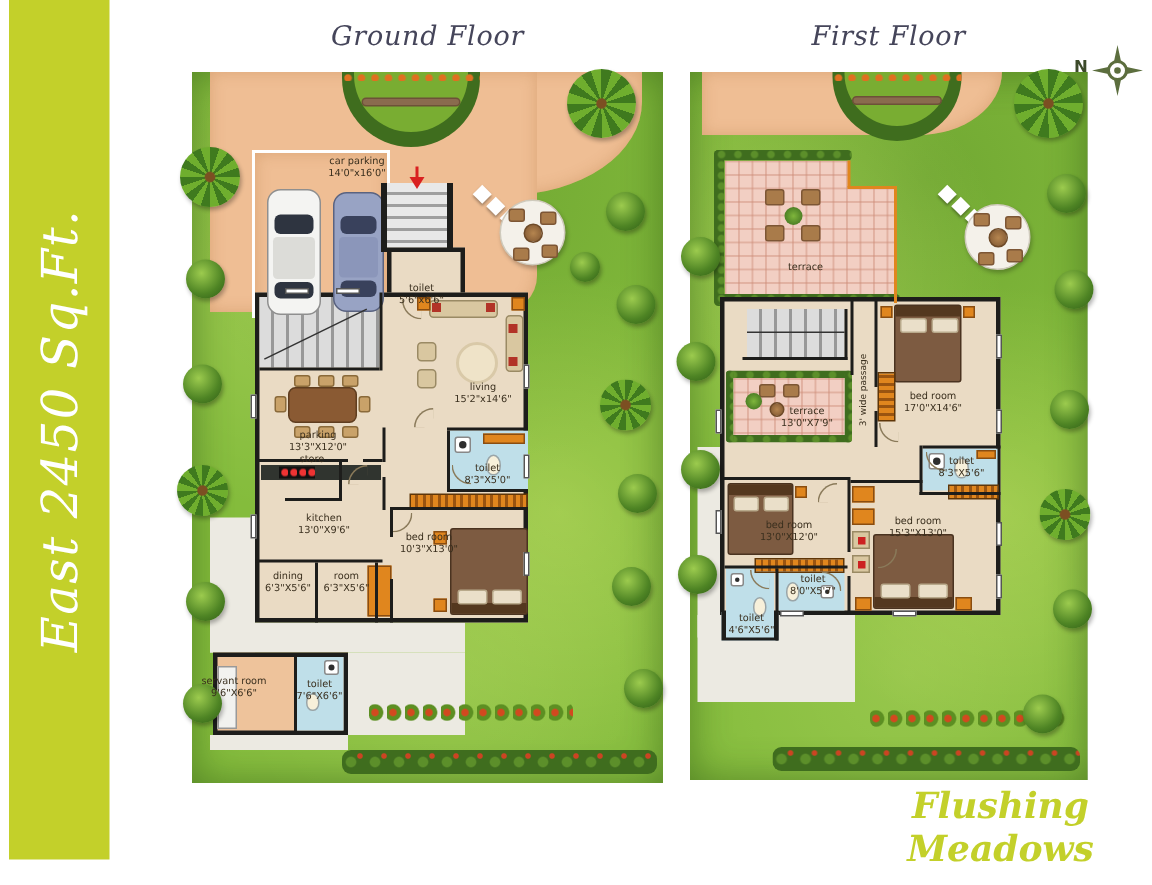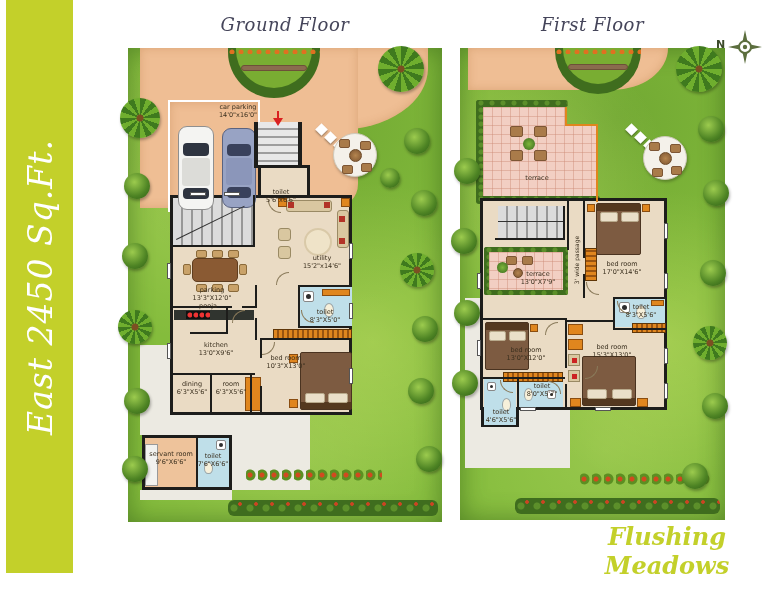--- a/index.html
+++ b/index.html
@@ -269,29 +269,29 @@
 
     <div class="lbl" style="left:110px;top:55px">
       <span class="ln">car parking</span>
       <span class="ln">14'0"x16'0"</span>
     </div>
     <div class="lbl" style="left:153px;top:140px">
       <span class="ln">toilet</span>
       <span class="ln">5'6"x6'6"</span>
     </div>
     <div class="lbl" style="left:194px;top:206px">
-      <span class="ln">utility</span>
+      <span class="ln">living</span>
       <span class="ln">15'2"x14'6"</span>
     </div>
     <div class="lbl" style="left:84px;top:238px">
       <span class="ln">parking</span>
       <span class="ln">13'3"X12'0"</span>
     </div>
     <div class="lbl" style="left:80px;top:254px">
-      <span class="ln">pooja</span>
+      <span class="ln">store</span>
     </div>
     <div class="lbl" style="left:88px;top:293px">
       <span class="ln">kitchen</span>
       <span class="ln">13'0"X9'6"</span>
     </div>
     <div class="lbl" style="left:64px;top:332px">
       <span class="ln">dining</span>
       <span class="ln">6'3"X5'6"</span>
     </div>
     <div class="lbl" style="left:103px;top:332px">
@@ -299,21 +299,21 @@
       <span class="ln">6'3"X5'6"</span>
     </div>
     <div class="lbl" style="left:197px;top:260px">
       <span class="ln">toilet</span>
       <span class="ln">8'3"X5'0"</span>
     </div>
     <div class="lbl" style="left:158px;top:306px">
       <span class="ln">bed room</span>
       <span class="ln">10'3"X13'0"</span>
     </div>
-    <div class="lbl" style="left:43px;top:402px">
+    <div class="lbl" style="left:28px;top:402px">
       <span class="ln">servant room</span>
       <span class="ln">9'6"X6'6"</span>
     </div>
     <div class="lbl" style="left:85px;top:404px">
       <span class="ln">toilet</span>
       <span class="ln">7'6"X6'6"</span>
     </div>
 
     <div class="palm" style="left:-8px;top:50px"></div>
     <div class="bush" style="left:-4px;top:125px"></div>

